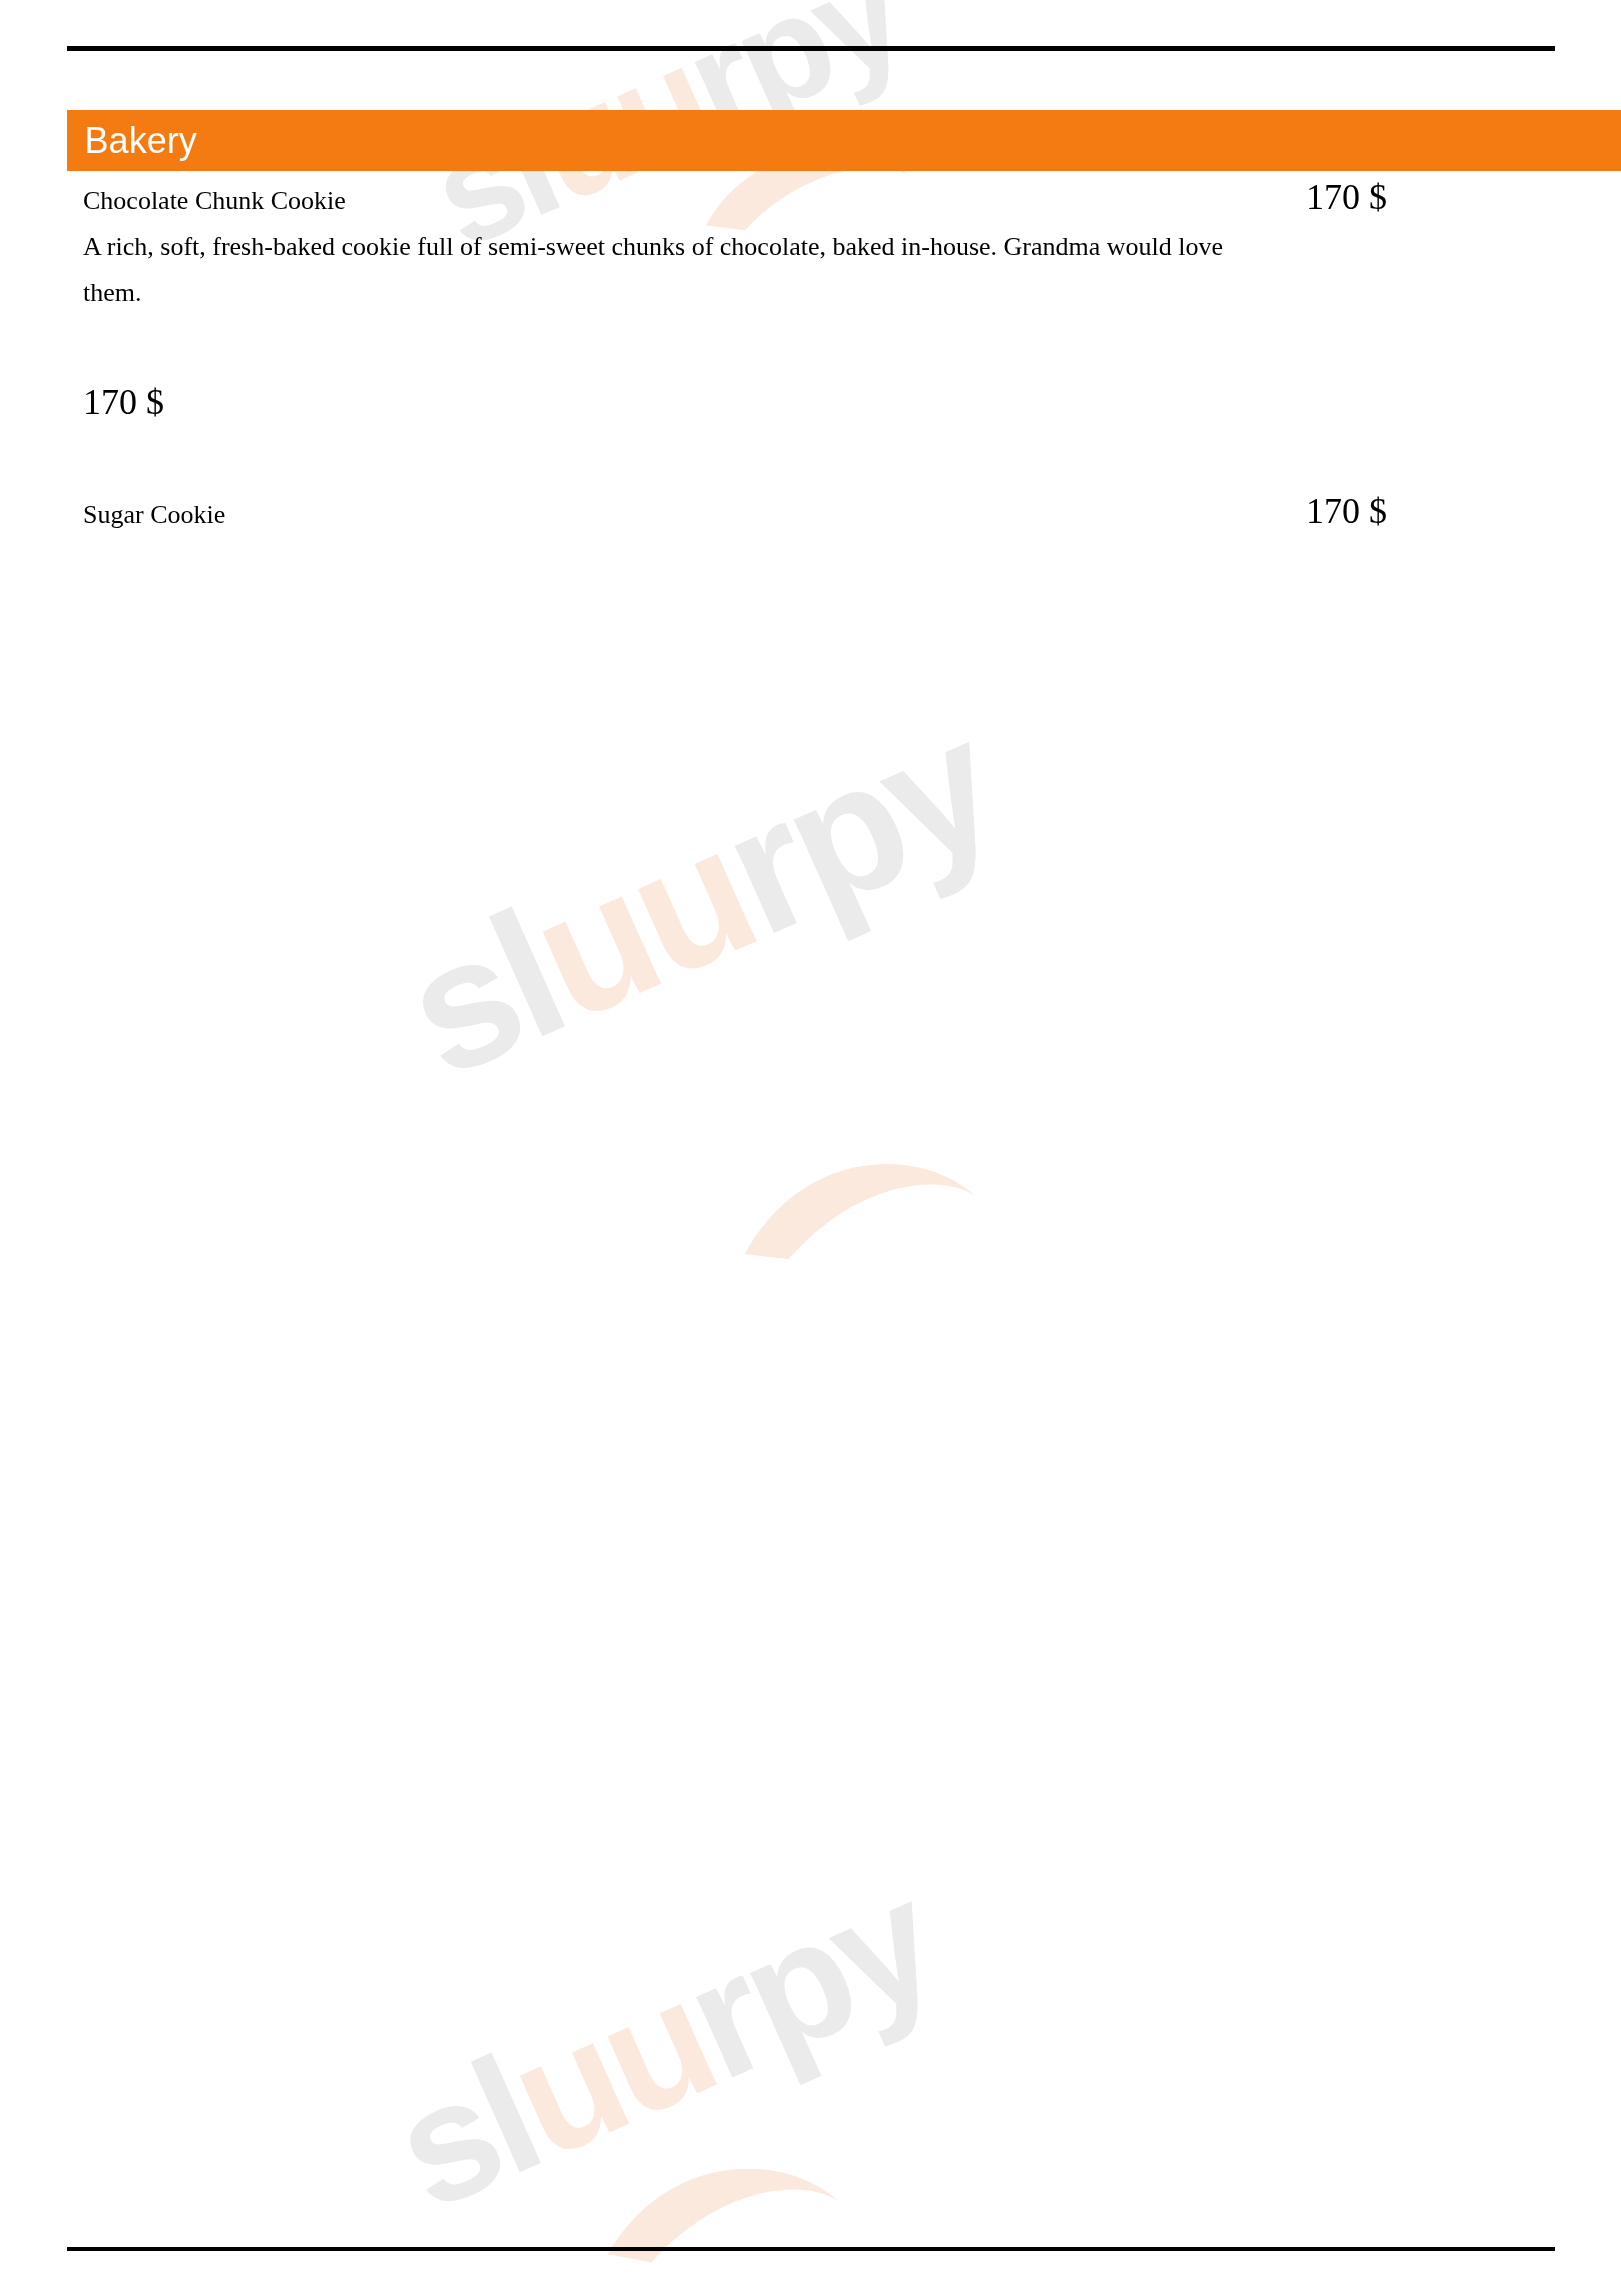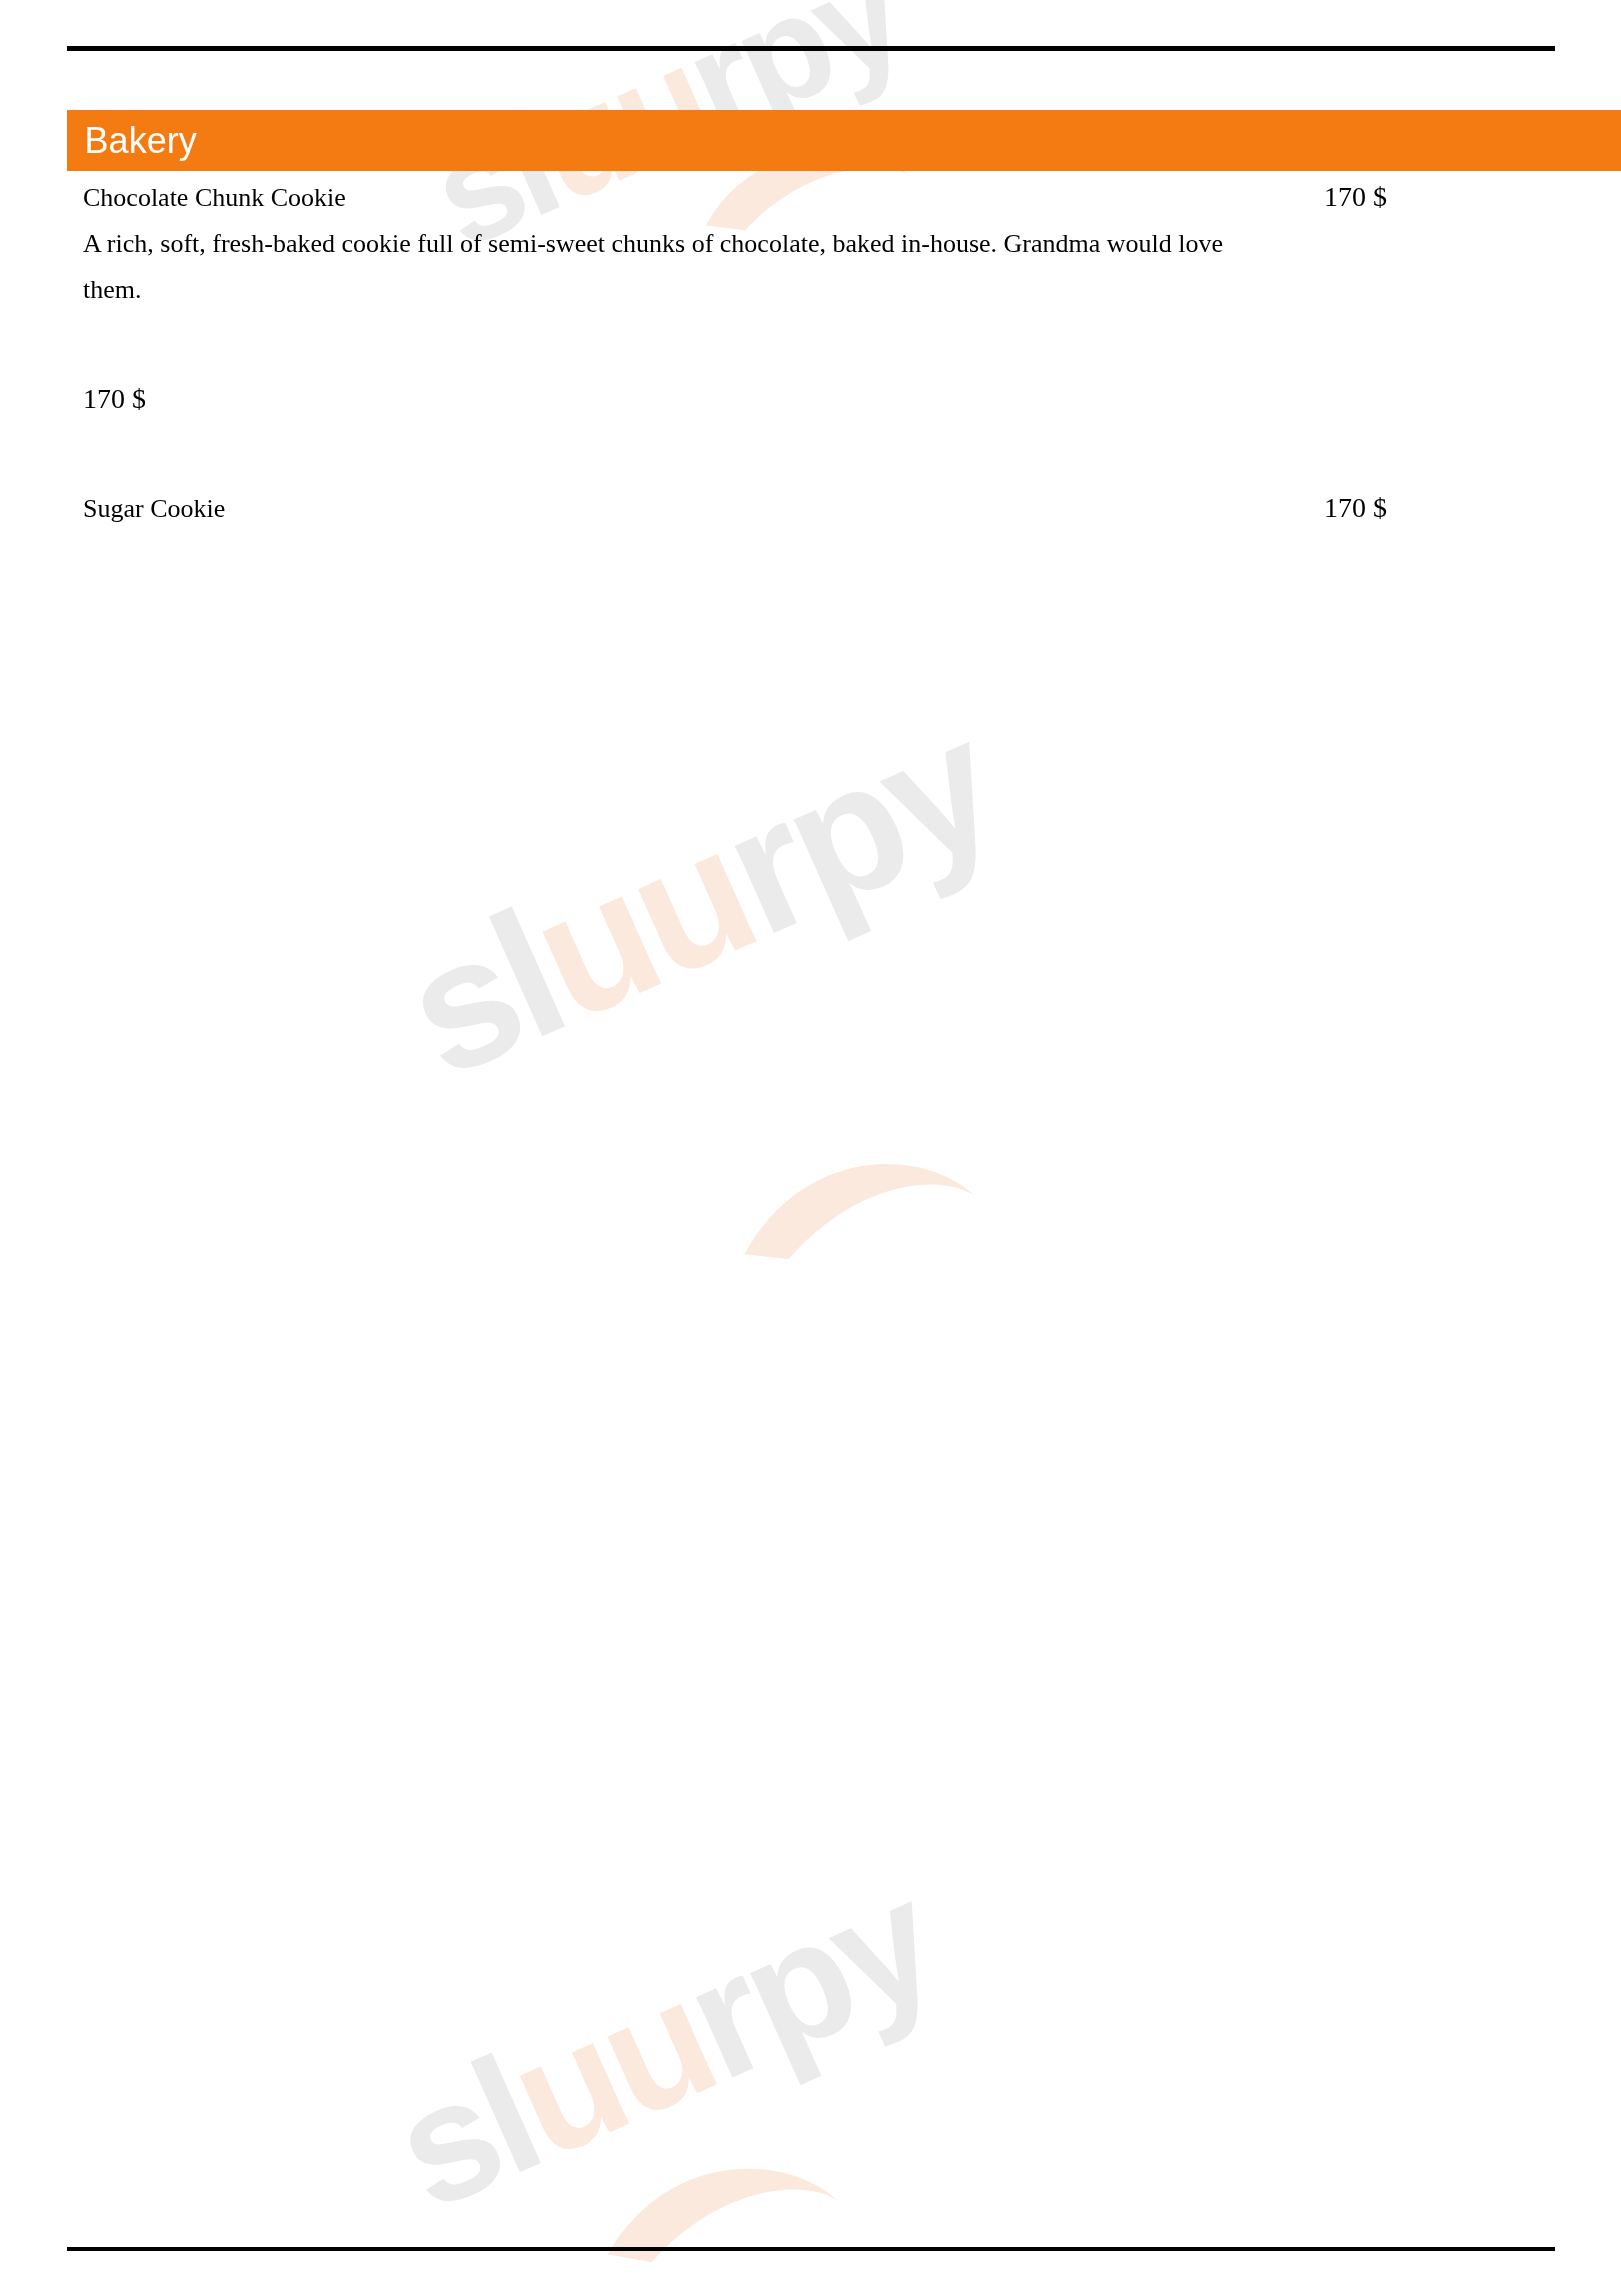--- a/index.html
+++ b/index.html
@@ -112,21 +112,21 @@
     display: flex;
     justify-content: space-between;
     align-items: baseline;
   }
   .item-name {
     font-size: 26px;
     line-height: 46px;
     font-family: "Liberation Serif", serif;
   }
   .item-price {
-    font-size: 28px;
+    font-size: 36px;
     line-height: 46px;
     font-family: "Liberation Serif", serif;
     white-space: nowrap;
     padding-right: 88px;
   }
   .item-desc {
     font-size: 26px;
     line-height: 46px;
     max-width: 1161px;
     font-family: "Liberation Serif", serif;

